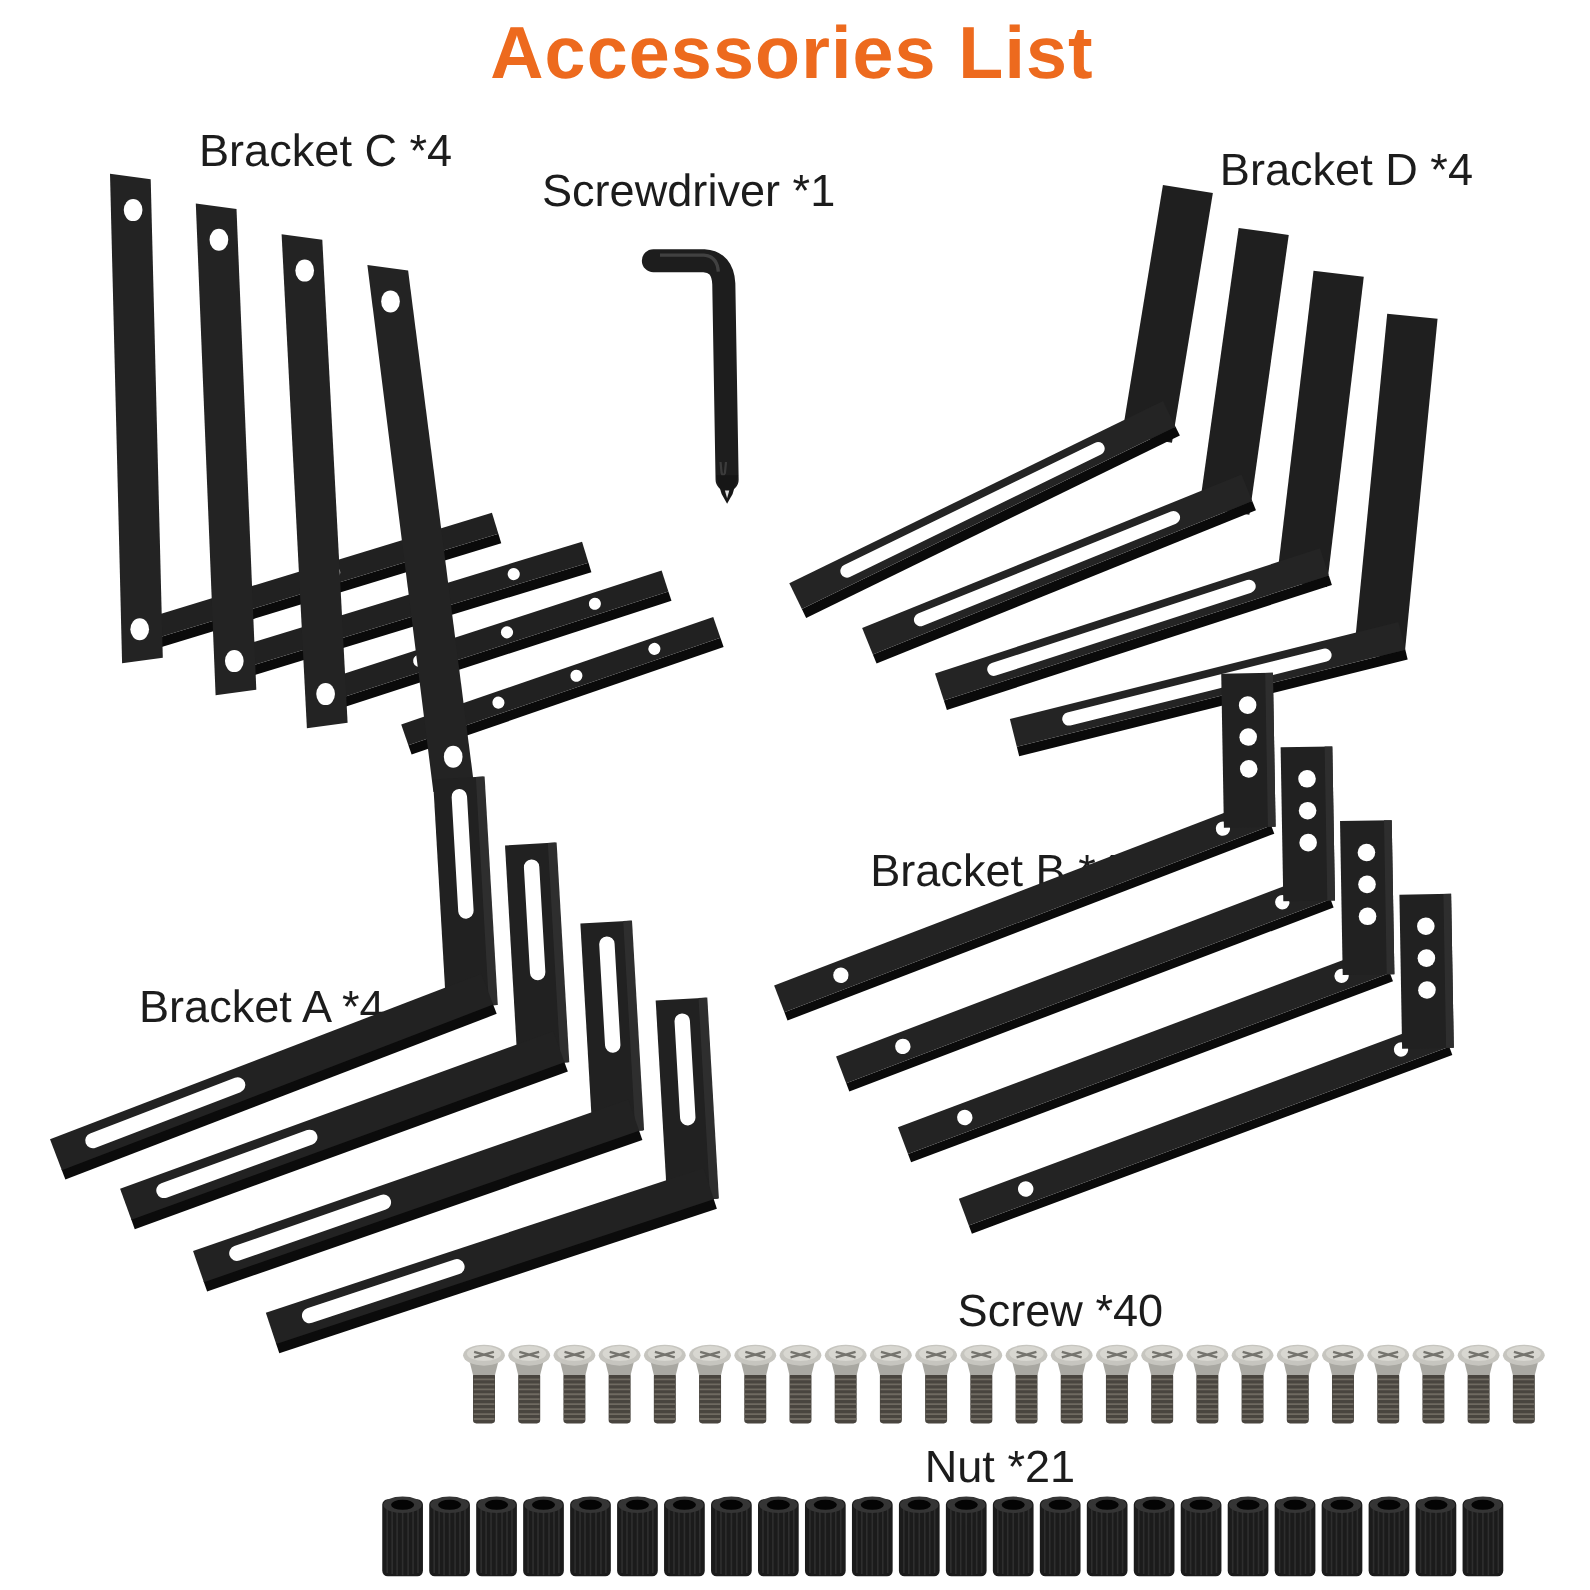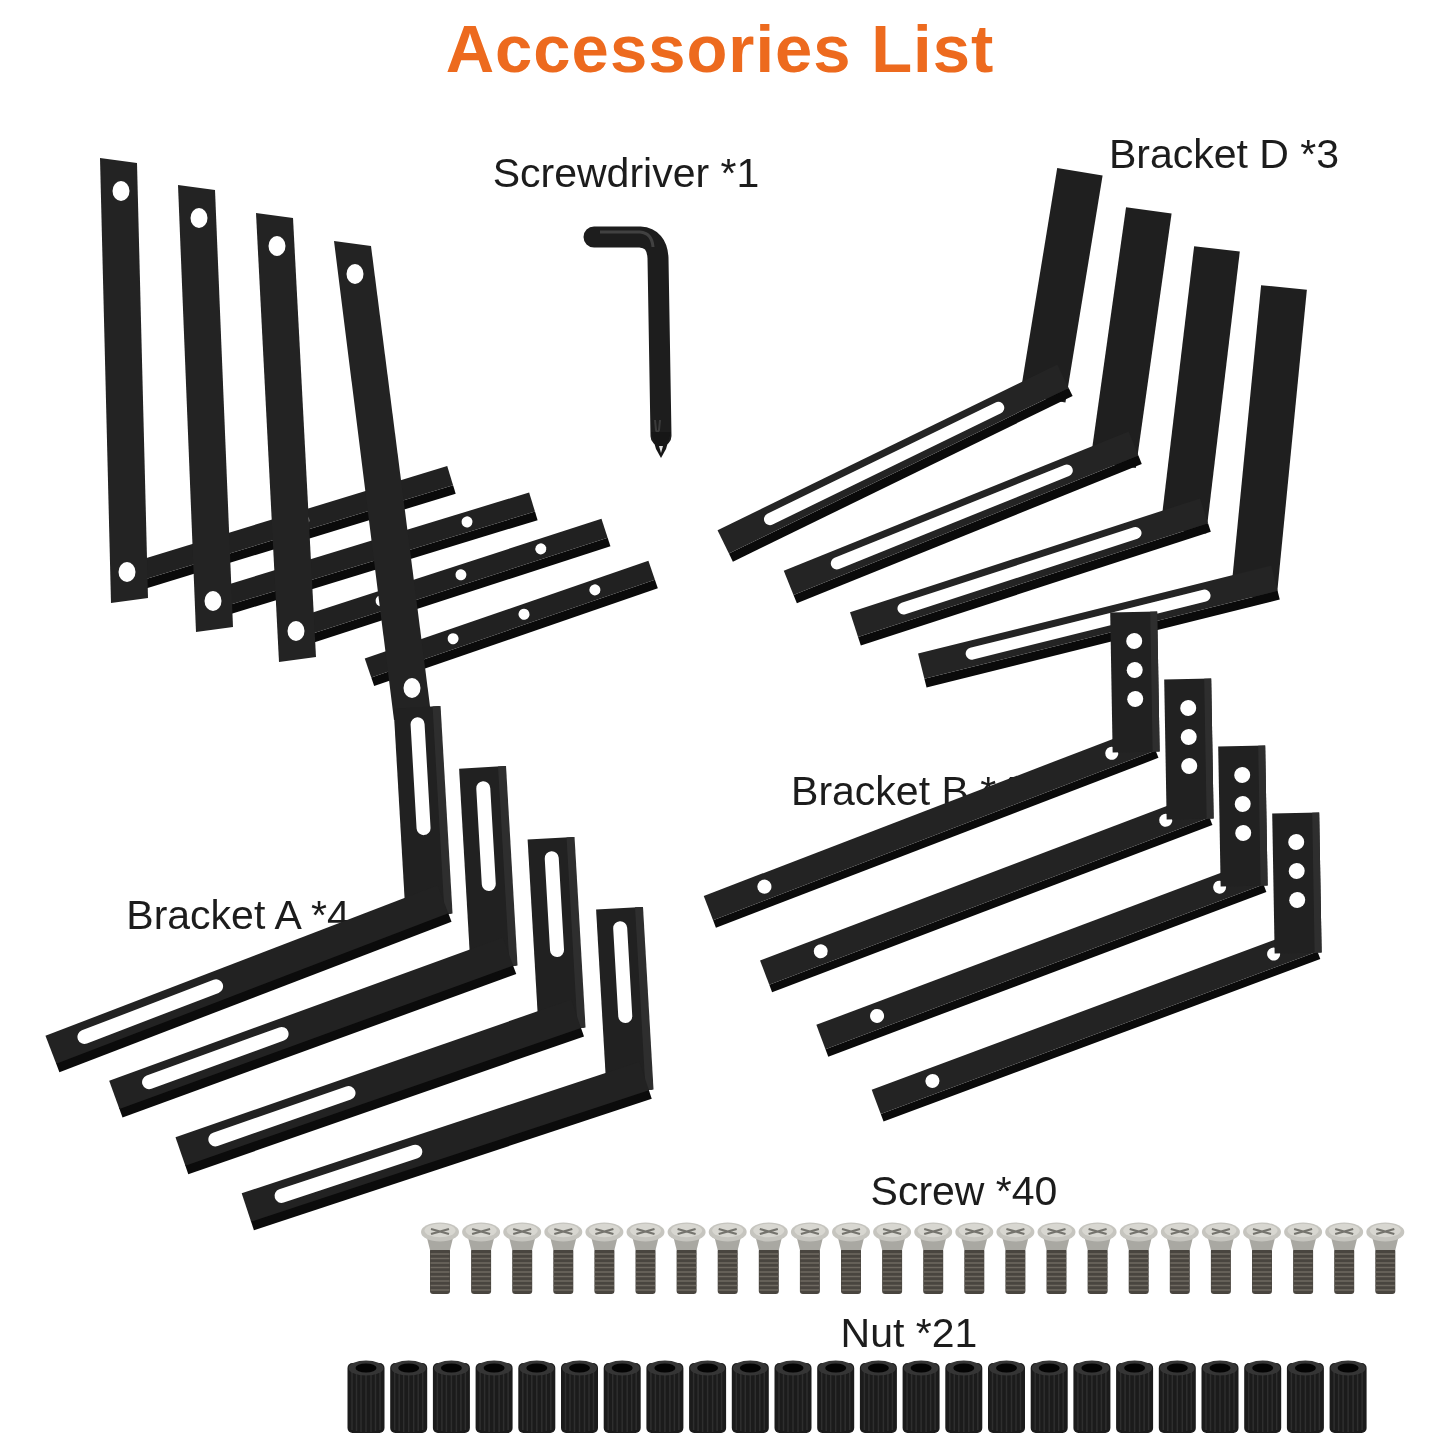--- a/index.html
+++ b/index.html
@@ -26,22 +26,23 @@
   .lbl-nut{left:909px;top:1310px;}
   svg{position:absolute;left:0;top:0;}
 </style>
 </head>
 <body>
 
 <div class="stage">
 
   <div class="title">Accessories List</div>
 
+  <div class="part-label lbl-bracket-c">Bracket C *4</div>
   <div class="part-label lbl-screwdriver">Screwdriver *1</div>
-  <div class="part-label lbl-bracket-d">Bracket D *3</div>
+  <div class="part-label lbl-bracket-d">Bracket D *4</div>
   <div class="part-label lbl-bracket-a">Bracket A *4</div>
   <div class="part-label lbl-bracket-b">Bracket B *4</div>
   <div class="part-label lbl-screw">Screw *40</div>
   <div class="part-label lbl-nut">Nut *21</div>
 
   <svg width="1445" height="1445" viewBox="0 0 1445 1445">
     <defs>
       <g id="screw-shape">
         <rect x="-10" y="16" width="20" height="46" rx="3" fill="#49453f"></rect>
         <path d="M-9.5 22h19M-9.5 26.5h19M-9.5 31h19M-9.5 35.5h19M-9.5 40h19M-9.5 44.5h19M-9.5 49h19M-9.5 53.5h19M-9.5 58h19" stroke="#6f6a61" stroke-width="1.6"></path>

